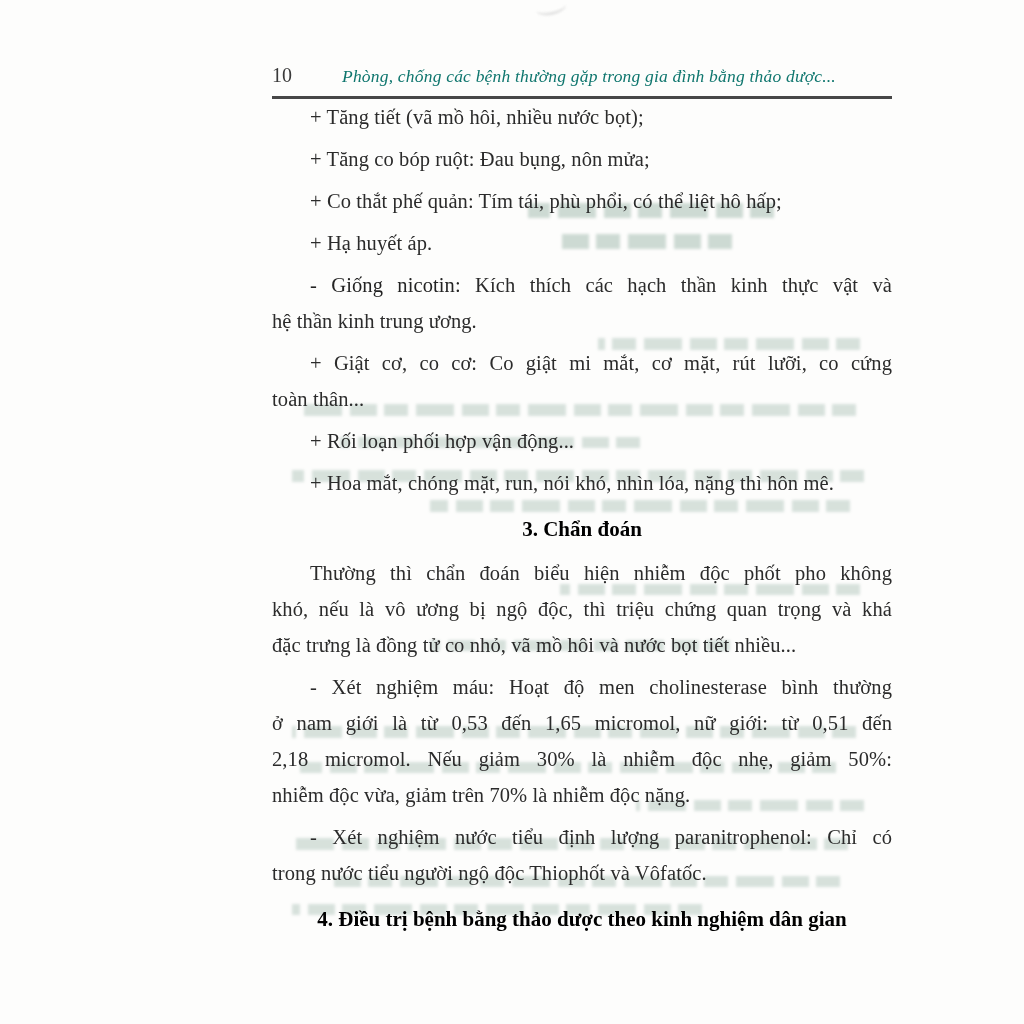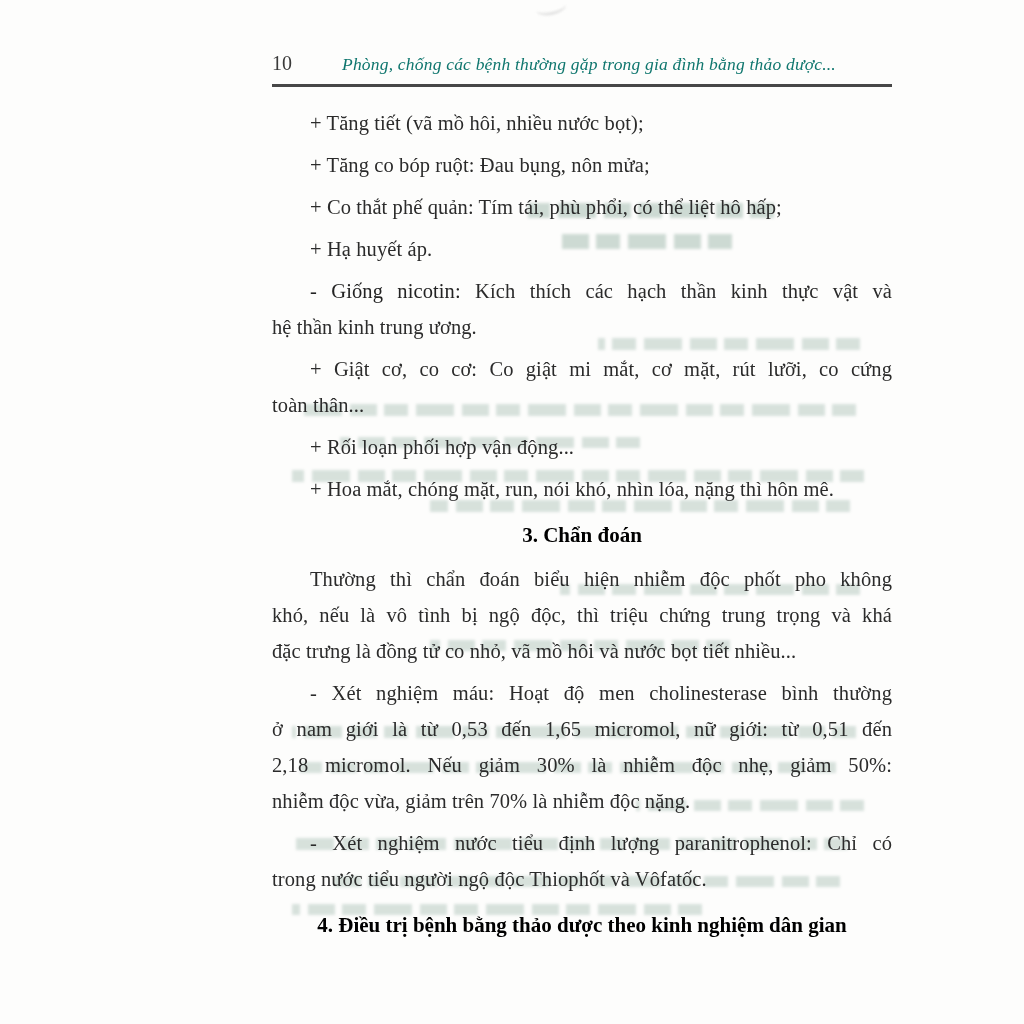--- a/index.html
+++ b/index.html
@@ -12,21 +12,21 @@
     width: 1024px;
     height: 1024px;
     background: #fdfdfc;
     overflow: hidden;
     font-family: "Liberation Serif", "DejaVu Serif", serif;
     color: #2b2b2b;
   }
   .column {
     position: absolute;
     left: 272px;
-    top: 52px;
+    top: 64px;
     width: 620px;
   }
   
   .header {
     display: flex;
     align-items: baseline;
     gap: 50px;
     padding-bottom: 9px;
     border-bottom: 3px solid #474747;
   }
@@ -37,21 +37,20 @@
   }
   .runtitle {
     font-size: 17.5px;
     font-style: italic;
     color: #0f766e;
     white-space: nowrap;
     letter-spacing: 0.2px;
   }
   
   .bodytext {
-    margin-top: 18px;
   }
   .block { margin: 0 0 6px 0; }
   .line {
     font-size: 20.5px;
     line-height: 36px;
     letter-spacing: 0.1px;
   }
   .jline {
     text-align: justify;
     text-align-last: justify;
@@ -172,21 +171,21 @@
         <div class="line lline nowrap ind">+ Rối loạn phối hợp vận động...</div>
       </div>
       <div class="block">
         <div class="line lline nowrap ind">+ Hoa mắt, chóng mặt, run, nói khó, nhìn lóa, nặng thì hôn mê.</div>
       </div>
 
       <div class="heading">3. Chẩn đoán</div>
 
       <div class="block">
         <div class="line jline ind">Thường thì chẩn đoán biểu hiện nhiễm độc phốt pho không</div>
-        <div class="line jline">khó, nếu là vô tình bị ngộ độc, thì triệu chứng trung trọng và khá</div>
+        <div class="line jline">khó, nếu là vô ương bị ngộ độc, thì triệu chứng quan trọng và khá</div>
         <div class="line lline">đặc trưng là đồng tử co nhỏ, vã mồ hôi và nước bọt tiết nhiều...</div>
       </div>
 
       <div class="block">
         <div class="line jline ind">- Xét nghiệm máu: Hoạt độ men cholinesterase bình thường</div>
         <div class="line jline">ở nam giới là từ 0,53 đến 1,65 micromol, nữ giới: từ 0,51 đến</div>
         <div class="line jline">2,18 micromol. Nếu giảm 30% là nhiễm độc nhẹ, giảm 50%:</div>
         <div class="line lline">nhiễm độc vừa, giảm trên 70% là nhiễm độc nặng.</div>
       </div>
 

